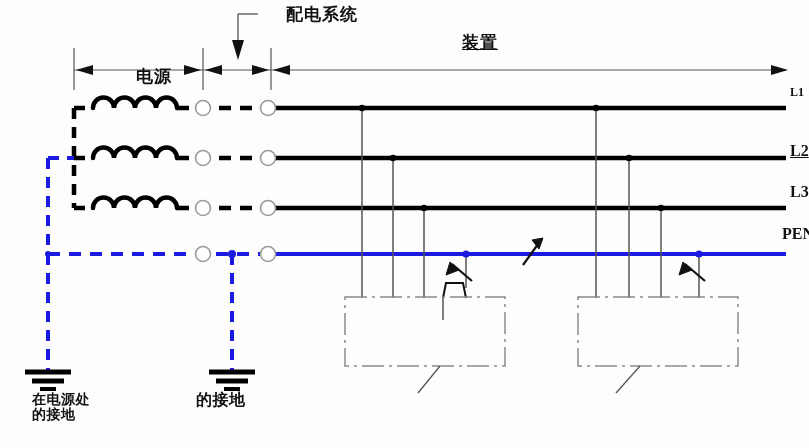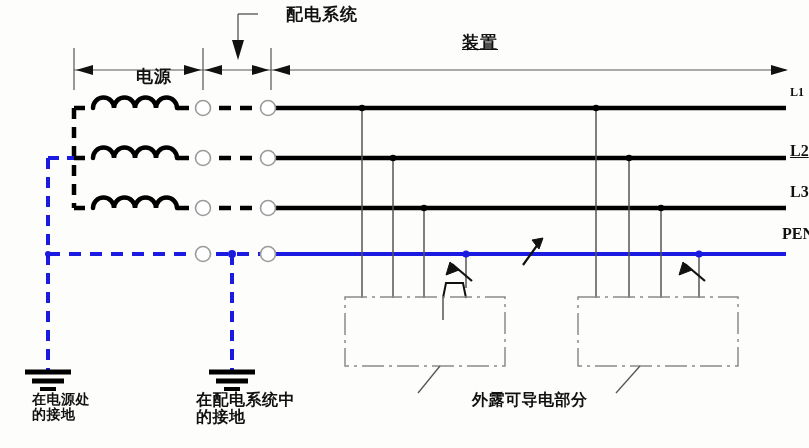--- a/index.html
+++ b/index.html
@@ -229,20 +229,18 @@
   <div class="lbl lbl-lat" id="line-l3-label">L3</div>
 
   <div class="lbl lbl-lat" id="line-pen-label">PEN</div>
 
   <div class="lbl lbl-cn" id="gnd-src-label">
     <div>在电源处</div>
     <div>的接地</div>
   </div>
 
   <div class="lbl lbl-cn" id="gnd-dist-label">
-    <div>在配电系统中</div>
     <div>的接地</div>
   </div>
 
-  <div class="lbl lbl-cn" id="exposed-label">外露可导电部分</div>
 
 
 </div>
 
 </body></html>

